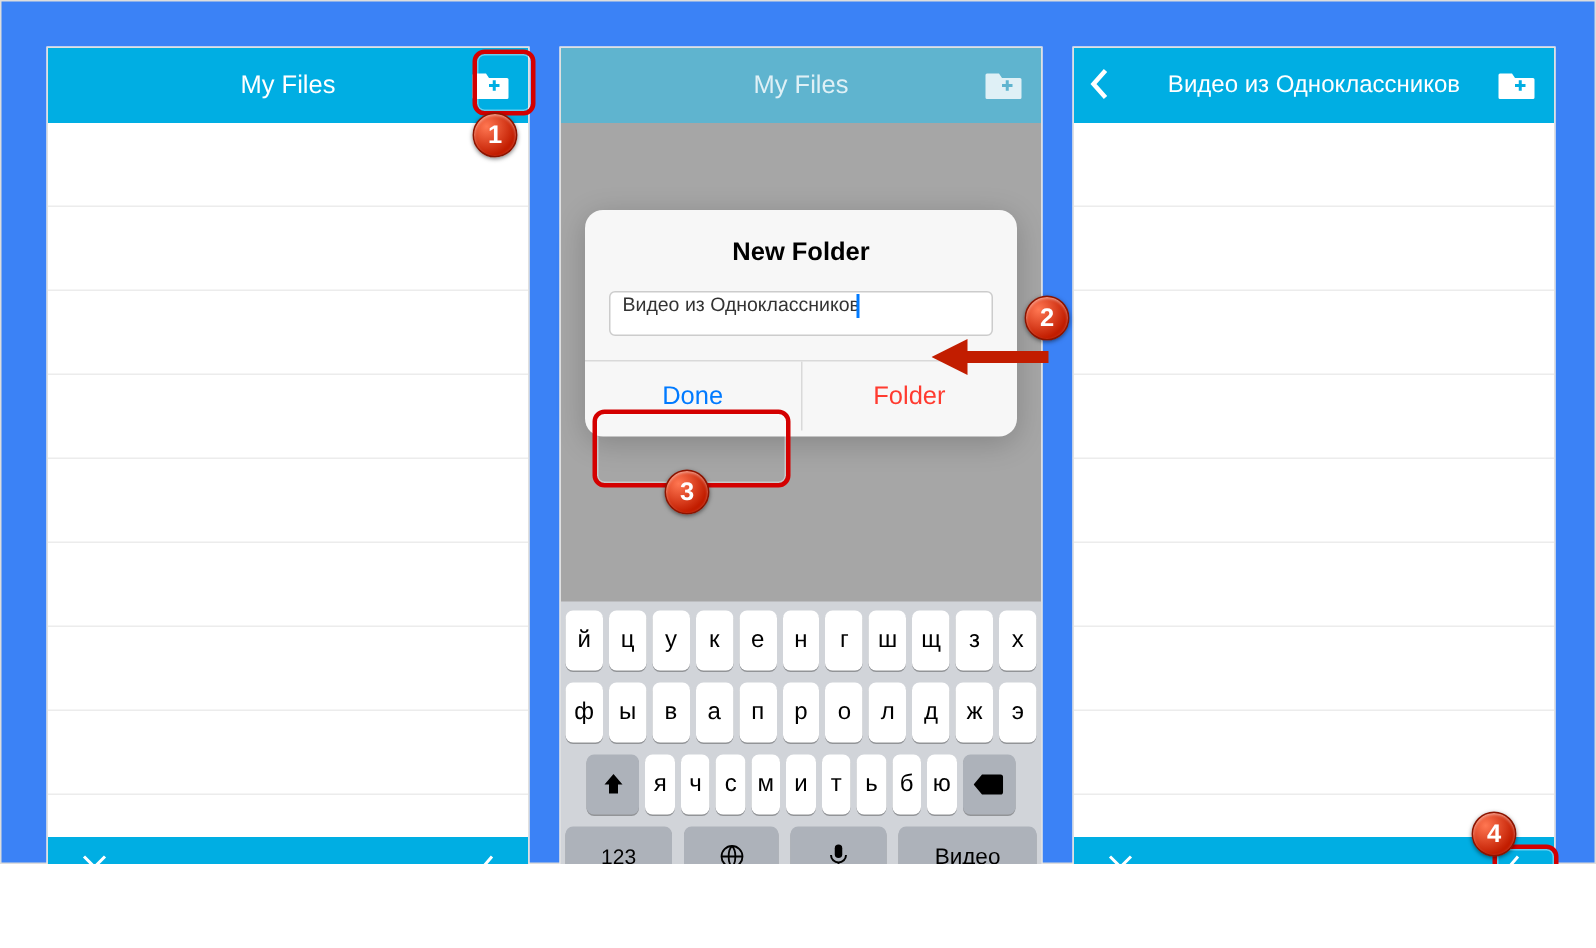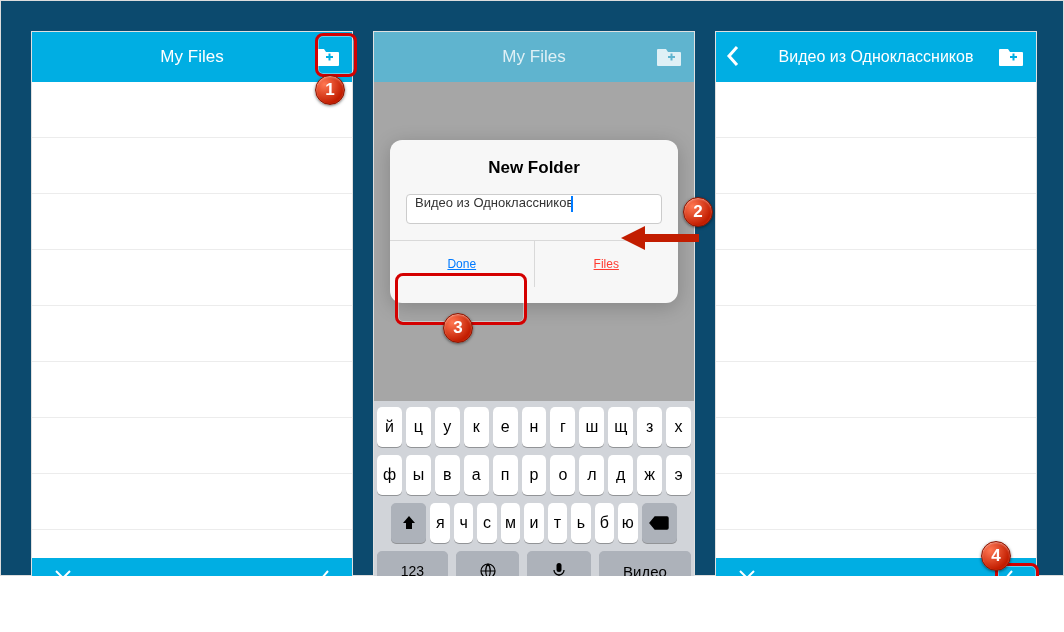--- a/index.html
+++ b/index.html
@@ -1,17 +1,17 @@
 <!DOCTYPE html>
 <html><head>
 <meta charset="utf-8">
 <style>
   * { box-sizing: border-box; margin: 0; padding: 0; }
   body { font-family: -apple-system, "Helvetica Neue", Arial, sans-serif; background:#fff; }
-  .canvas { position:relative; width:1064px; height:576px; background:#0c4a6e; border:1px solid #ddd; }
+  .canvas { position:relative; width:1064px; height:576px; background:#3b82f6; border:1px solid #ddd; }
 
   .phone { position:absolute; width:322px; height:572px; border:1px solid #e0e0e0; background:#fff; top:30px; }
   .p1 { left:30px; }
   .p2 { left:372px; }
   .p3 { left:714px; }
 
   .header { height:50px; background:#00aee3; position:relative; display:flex; align-items:center; justify-content:center; }
   .header-title { color:#fff; font-size:17px; font-weight:500; white-space:nowrap; }
   .header-back { position:absolute; left:10px; top:50%; transform:translateY(-50%); width:24px; height:24px; }
   .header-add { position:absolute; right:12px; top:50%; transform:translateY(-50%); }
@@ -23,28 +23,28 @@
   .row { height:56px; border-bottom:1px solid #ececec; }
 
   .footer { position:absolute; bottom:0; left:0; right:0; height:44px; background:#00aee3; display:flex; align-items:center; justify-content:space-between; padding:0 20px; }
   .footer .ficon { width:26px; height:26px; }
 
   
   .dim { position:absolute; inset:0; background:rgba(0,0,0,0.35); }
   .p2 .header { background:#5fb4cf; }
   .p2 .header-title { color:rgba(255,255,255,0.8); }
   .p2 .header .folder-plus path { fill:rgba(255,255,255,0.8); }
-  .dialog { position:absolute; top:108px; left:16px; right:16px; background:#f7f7f7; border-radius:12px; padding:18px 0 16px; box-shadow:0 4px 20px rgba(0,0,0,0.2); }
+  .dialog { position:absolute; top:108px; left:16px; right:16px; background:#f7f7f7; border-radius:12px; padding:18px 0 4px; box-shadow:0 4px 20px rgba(0,0,0,0.2); }
   .dialog-title { text-align:center; font-size:17px; font-weight:600; color:#000; margin-bottom:16px; }
   .dialog-input-wrap { padding:0 16px 16px; }
   .dialog-input { width:100%; height:30px; border:1px solid #ccc; background:#fff; border-radius:4px; font-size:13px; padding:0 8px; color:#333; }
   .dialog-input::selection { background: transparent; }
   .cursor { display:inline-block; width:2px; height:16px; background:#007aff; vertical-align:middle; margin-left:-2px; }
   .dialog-btns { display:flex; border-top:1px solid #d9d9d9; }
-  .dbtn { flex:1; height:46px; display:flex; align-items:center; justify-content:center; font-size:12px;text-decoration:underline; }
+  .dbtn { flex:1; height:46px; display:flex; align-items:center; justify-content:center; font-size:17px; }
   .dbtn + .dbtn { border-left:1px solid #d9d9d9; }
   .dbtn.done { color:#007aff; }
   .dbtn.cancel { color:#ff3b30; }
 
   
   .kb { position:absolute; bottom:0; left:0; right:0; background:#d1d4d9; padding:6px 3px 3px; }
   .kb-row { display:flex; justify-content:center; gap:4px; margin-bottom:8px; }
   .key { background:#fff; border-radius:5px; height:40px; flex:1; display:flex; align-items:center; justify-content:center; font-size:16px; color:#000; box-shadow:0 1px 0 rgba(0,0,0,0.3); min-width:0; }
   .key.fn { background:#adb2ba; }
   .key.space { flex:3.5; font-size:15px; }
@@ -120,21 +120,21 @@
     <div class="content">
       <div class="dim"></div>
     </div>
     <div class="dialog">
       <div class="dialog-title">New Folder</div>
       <div class="dialog-input-wrap">
         <div class="dialog-input"><span>Видео из Одноклассников</span><span class="cursor"></span></div>
       </div>
       <div class="dialog-btns">
         <div class="dbtn done">Done</div>
-        <div class="dbtn cancel">Files</div>
+        <div class="dbtn cancel">Folder</div>
       </div>
     </div>
     <div class="kb">
       <div class="kb-row" id="kbr1">
           <div class="key">й</div>
           <div class="key">ц</div>
           <div class="key">у</div>
           <div class="key">к</div>
           <div class="key">е</div>
           <div class="key">н</div>

